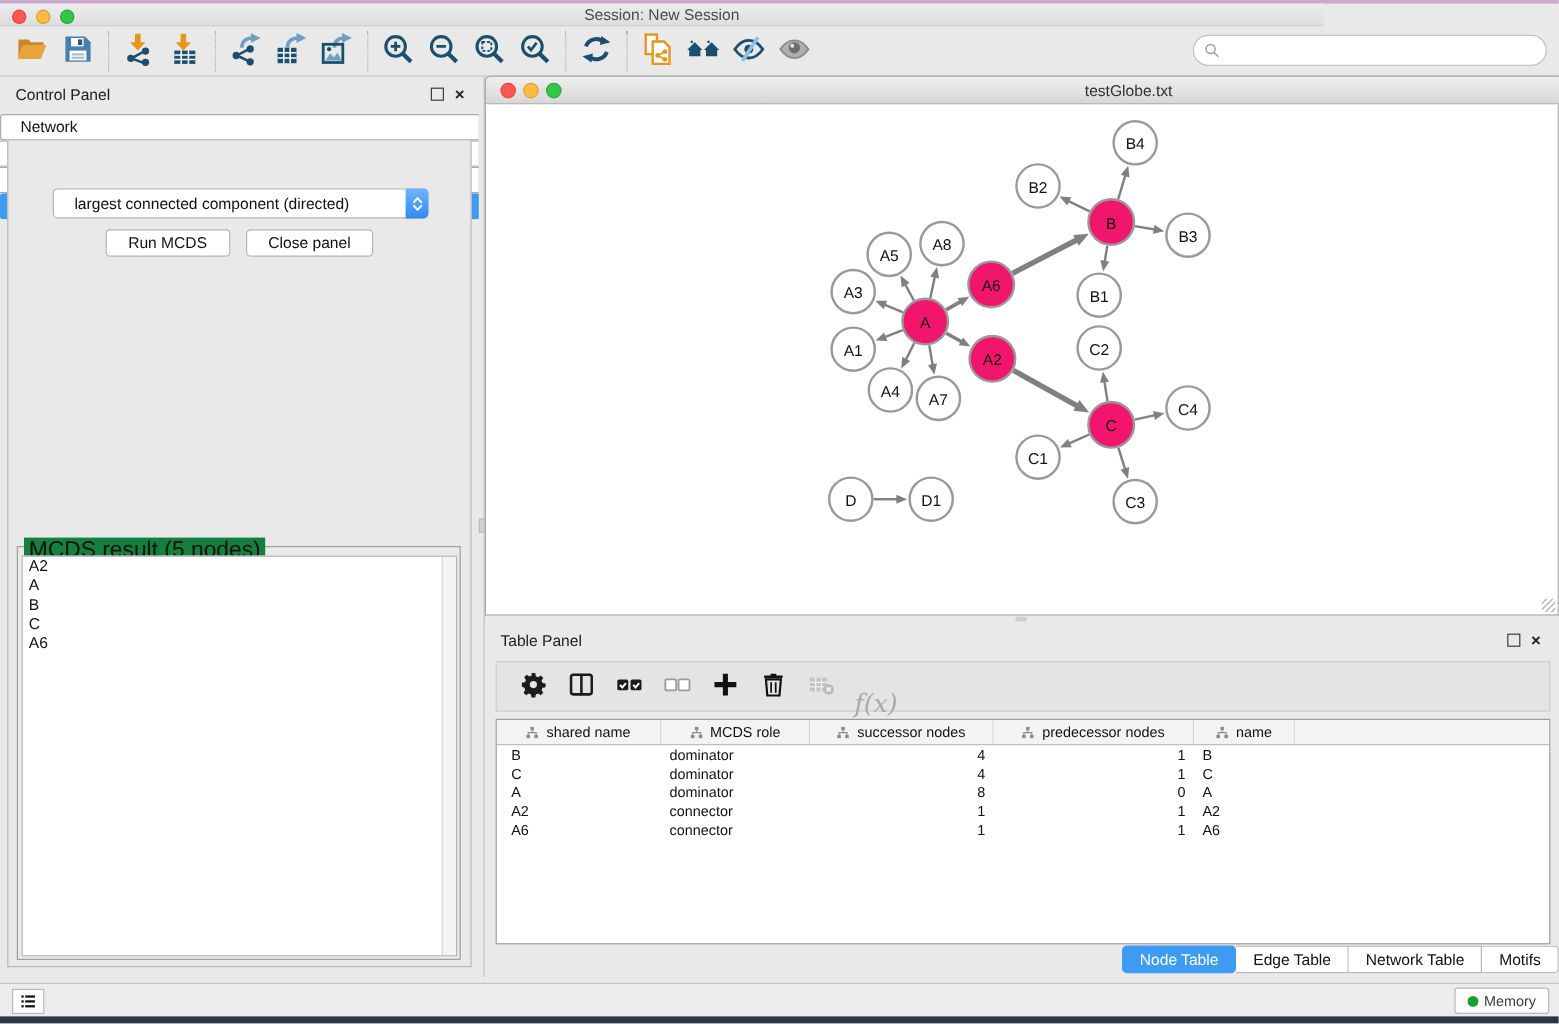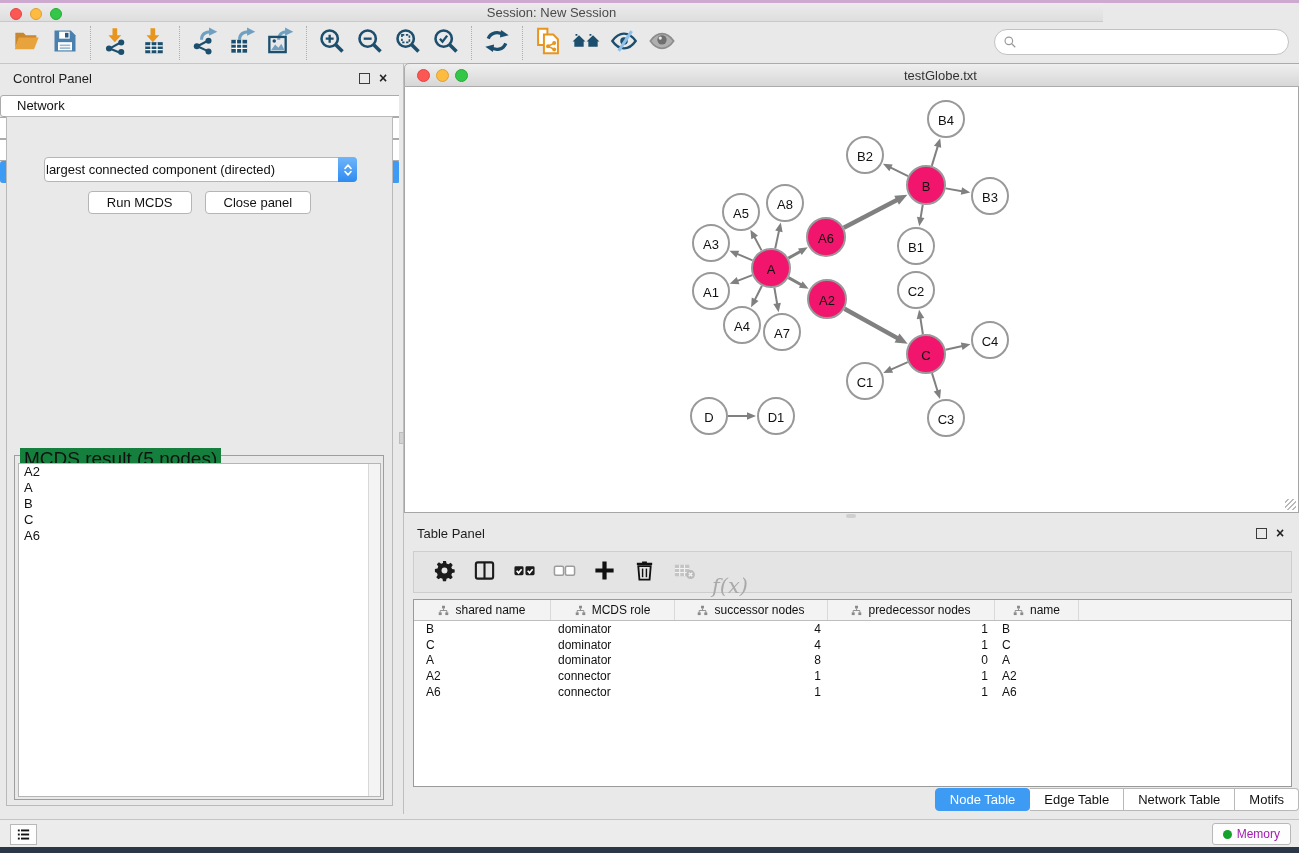--- a/index.html
+++ b/index.html
@@ -32,21 +32,21 @@
   .cp-float { right:30px; } .cp-close { right:10px; }
 
   .cp-tabs { position:absolute; left:0; top:31px; width:100%; display:flex; justify-content:center;flex-direction:column; }
   .cp-tab { height:22px; line-height:20px; padding:0 16px; font-size:13px; background:#fff; border:1px solid #ABABAB; border-left:none; color:#111; }
   .cp-tab:first-child { border-left:1px solid #ABABAB; border-radius:3px 0 0 3px; }
   .cp-tab.selected { background:#3E9BF4; color:#404040; border-color:#3E9BF4; border-radius:3px; }
 
   .cp-body { position:absolute; left:6px; top:52px; width:387px; height:690px; border:1px solid #B9B9B9; background:#E9E9E9; }
   .opt-label { position:absolute; left:0; width:100%; top:18px; text-align:center; font-size:13px; color:#111; }
   .criterion { position:absolute; left:37px; top:40px; width:313px; height:25px; background:#fff; border:1px solid #B5B5B5; border-radius:4px; font-size:13px; display:flex; align-items:center; }
-  .criterion .val { padding-left:1px; flex:1; color:#111; }
+  .criterion .val { padding-left:17px; flex:1; color:#111; }
   .criterion .spinner { width:19px; height:25px; margin-right:-1px; background:linear-gradient(#6FB5FB,#2E8BF1); border-radius:0 4px 4px 0; display:flex; align-items:center; justify-content:center; }
   .cp-buttons { position:absolute; left:0; top:74px; width:100%; display:flex; justify-content:center; gap:13px; }
   .mac-btn { height:23px; padding:0 18px; background:#fff; border:1px solid #B5B5B5; border-radius:4px; font-size:13px; color:#111; }
 
   .result-fieldset { position:absolute; left:7px; top:338px; width:370px; height:345px; border:1px solid #9E9E9E; }
   .result-legend { position:absolute; left:5px; top:-8px; background:#15803d; padding:0 4px; font-size:19px; color:#111;text-decoration:underline; }
   .result-list { position:absolute; left:3px; top:7px; width:363px; height:334px; background:#fff; border:1px solid #B5B5B5; overflow:hidden; }
   .result-scroll { position:absolute; right:0; top:0; width:12px; height:100%; background:#F4F4F4; border-left:1px solid #D8D8D8; }
   .result-item { font-size:13px; color:#111; padding:1px 0 1px 5px; line-height:14px; }
 
@@ -88,21 +88,21 @@
   .tp-tabs { position:absolute; left:0; top:269px; width:100%; display:flex; justify-content:flex-end; }
   .tp-tab { height:23px; line-height:21px; padding:0 14px; font-size:13px; background:#fff; border:1px solid #B8B8B8; border-left:none; color:#111; }
   .tp-tab:first-child { border-left:1px solid #B8B8B8; border-radius:4px 0 0 4px; }
   .tp-tab:last-child { border-radius:0 4px 4px 0; }
   .tp-tab.selected { background:#3E9BF4; color:#fff; border-color:#3E9BF4; border-radius:4px; }
 
   
   .status-bar { position:absolute; left:0; top:819px; width:1299px; height:28px; background:#ECECEC; border-top:1px solid #C4C4C4; }
   .status-list-btn { position:absolute; left:10px; top:4px; width:27px; height:21px; background:#FDFDFD; border:1px solid #B8B8B8; display:flex; align-items:center; justify-content:center; }
   .status-list-btn svg { width:15px; height:15px; }
-  .memory-btn { position:absolute; right:8px; top:3px; height:22px; background:#FDFDFD; border:1px solid #B8B8B8; border-radius:3px; display:flex; align-items:center; gap:5px; padding:0 10px; font-size:12px; color:#a21caf;text-align:center; }
+  .memory-btn { position:absolute; right:8px; top:3px; height:22px; background:#FDFDFD; border:1px solid #B8B8B8; border-radius:3px; display:flex; align-items:center; gap:5px; padding:0 10px; font-size:12px; color:#404040;text-align:center; }
   .memory-dot { width:9px; height:9px; border-radius:50%; background:#16A02C; }
   .desktop-strip-bottom { position:absolute; left:0; top:847px; width:1299px; height:6px; background:#2B3647; }
 </style>
 </head>
 <body>
 
 <div class="desktop-strip-top"></div>
 
 <div class="titlebar">
   <span class="tl red"></span>

